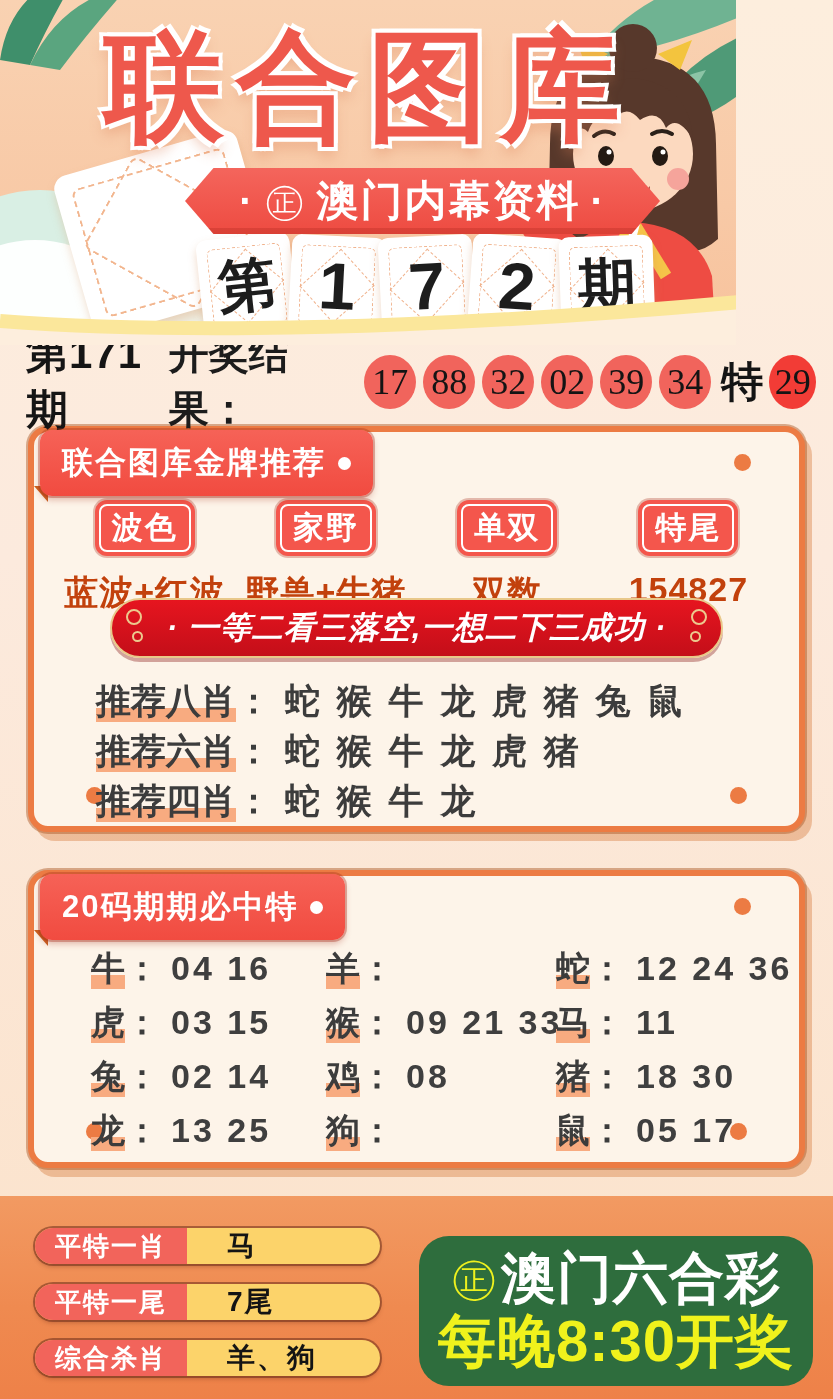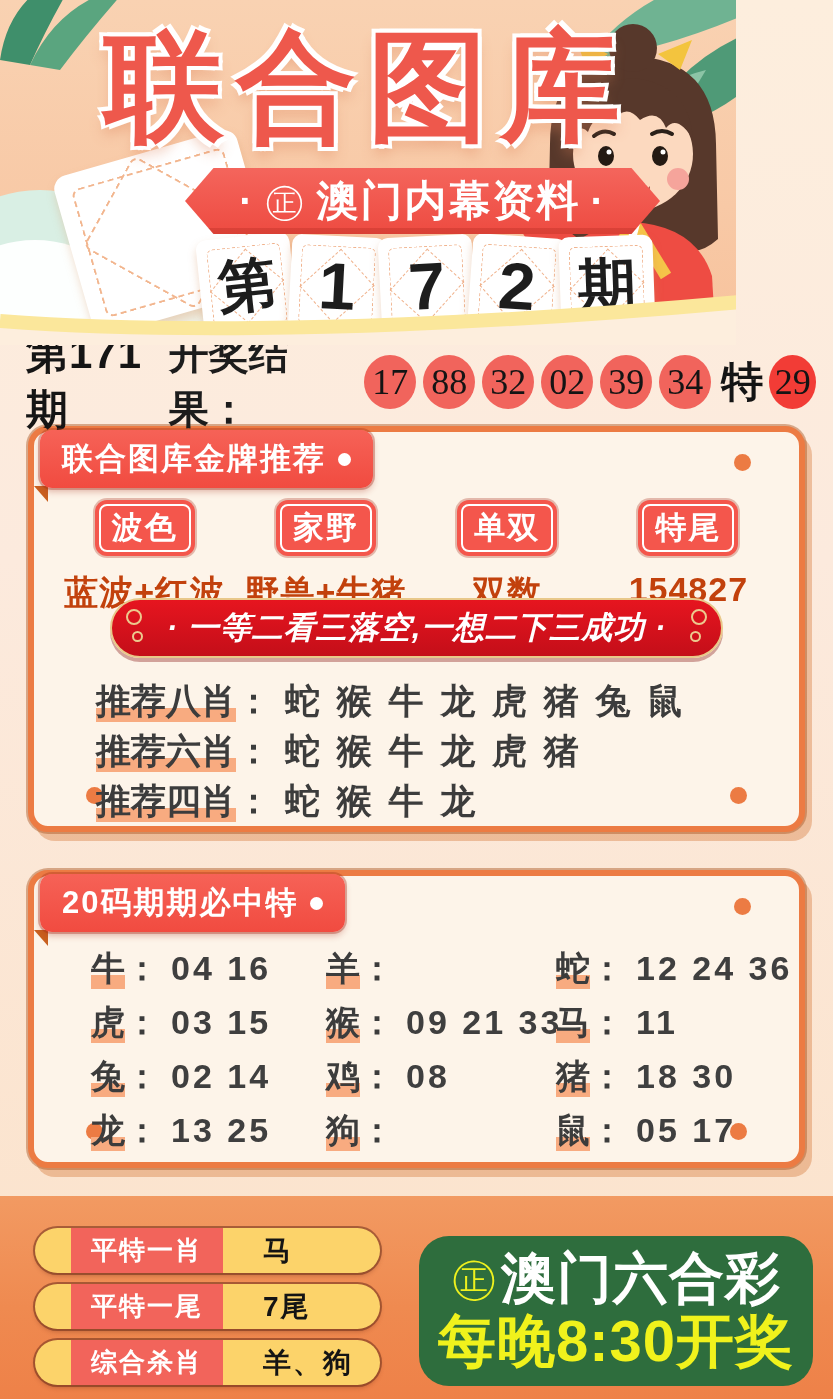--- a/index.html
+++ b/index.html
@@ -92,21 +92,21 @@
   .ball.special { background:#f23c36; }
   .special-label { font-size:42px; font-weight:700; color:#141414; margin:0 6px 0 10px; font-family:"Liberation Serif", serif; }
 
   
   .panel {
     position:absolute; left:28px; width:777px;
     background:#fdf4e9; border:6px solid #ec7b43; border-radius:20px;
     box-shadow:0 0 0 2px rgba(168,84,33,.45), 7px 9px 0 rgba(216,123,60,.4);
   }
   .panel-tag {
-    position:absolute; top:-2px; left:6px; height:58px; padding:0 22px;
+    position:absolute; top:-2px; left:6px; height:66px; padding:0 22px;
     background:linear-gradient(180deg,#f66257,#f14b40); border-radius:12px;
     display:flex; align-items:center; gap:12px;
     color:#fff; font-size:31px; font-weight:900; letter-spacing:2px;
     box-shadow:0 0 0 2px rgba(165,45,30,.35), 0 4px 6px rgba(165,45,30,.3);
     z-index:3;
   }
   .panel-tag .tag-dot { width:13px; height:13px; border-radius:50%; background:#fff; }
   .tag-fold {
     position:absolute; top:54px; left:0; width:0; height:0; z-index:2;
     border-left:14px solid transparent; border-top:16px solid #c9601f;
@@ -172,24 +172,23 @@
   }
   .code-colon { font-size:34px; font-weight:900; color:#3c3c3c; margin-right:12px; }
   .code-nums { font-size:34px; font-weight:600; color:#3f3f3f; letter-spacing:3px; }
 
   
   .footer {
     position:absolute; top:1196px; left:0; width:833px; height:203px;
     background:linear-gradient(180deg,#f29a62 0%, #ef8a50 55%, #ee8148 100%);
   }
   .pill {
-    position:absolute; left:35px; width:345px; height:45px; border-radius:24px;
+    position:absolute; left:35px; width:345px; height:36px; border-radius:24px;
     overflow:hidden; display:flex; box-shadow:0 0 0 2px rgba(110,48,28,.55), 0 3px 4px rgba(120,50,25,.35);
     background:#fcd36a;
-    padding-left:36px;
   }
   .pill-label {
     width:152px; background:#f2645b; color:#fff;
     display:flex; align-items:center; justify-content:center;
     font-size:26px; font-weight:800; letter-spacing:2px; flex:0 0 auto;
   }
   .pill-value {
     flex:1; display:flex; align-items:center; padding-left:40px;
     color:#141414; font-size:28px; font-weight:700; letter-spacing:2px;
   }

